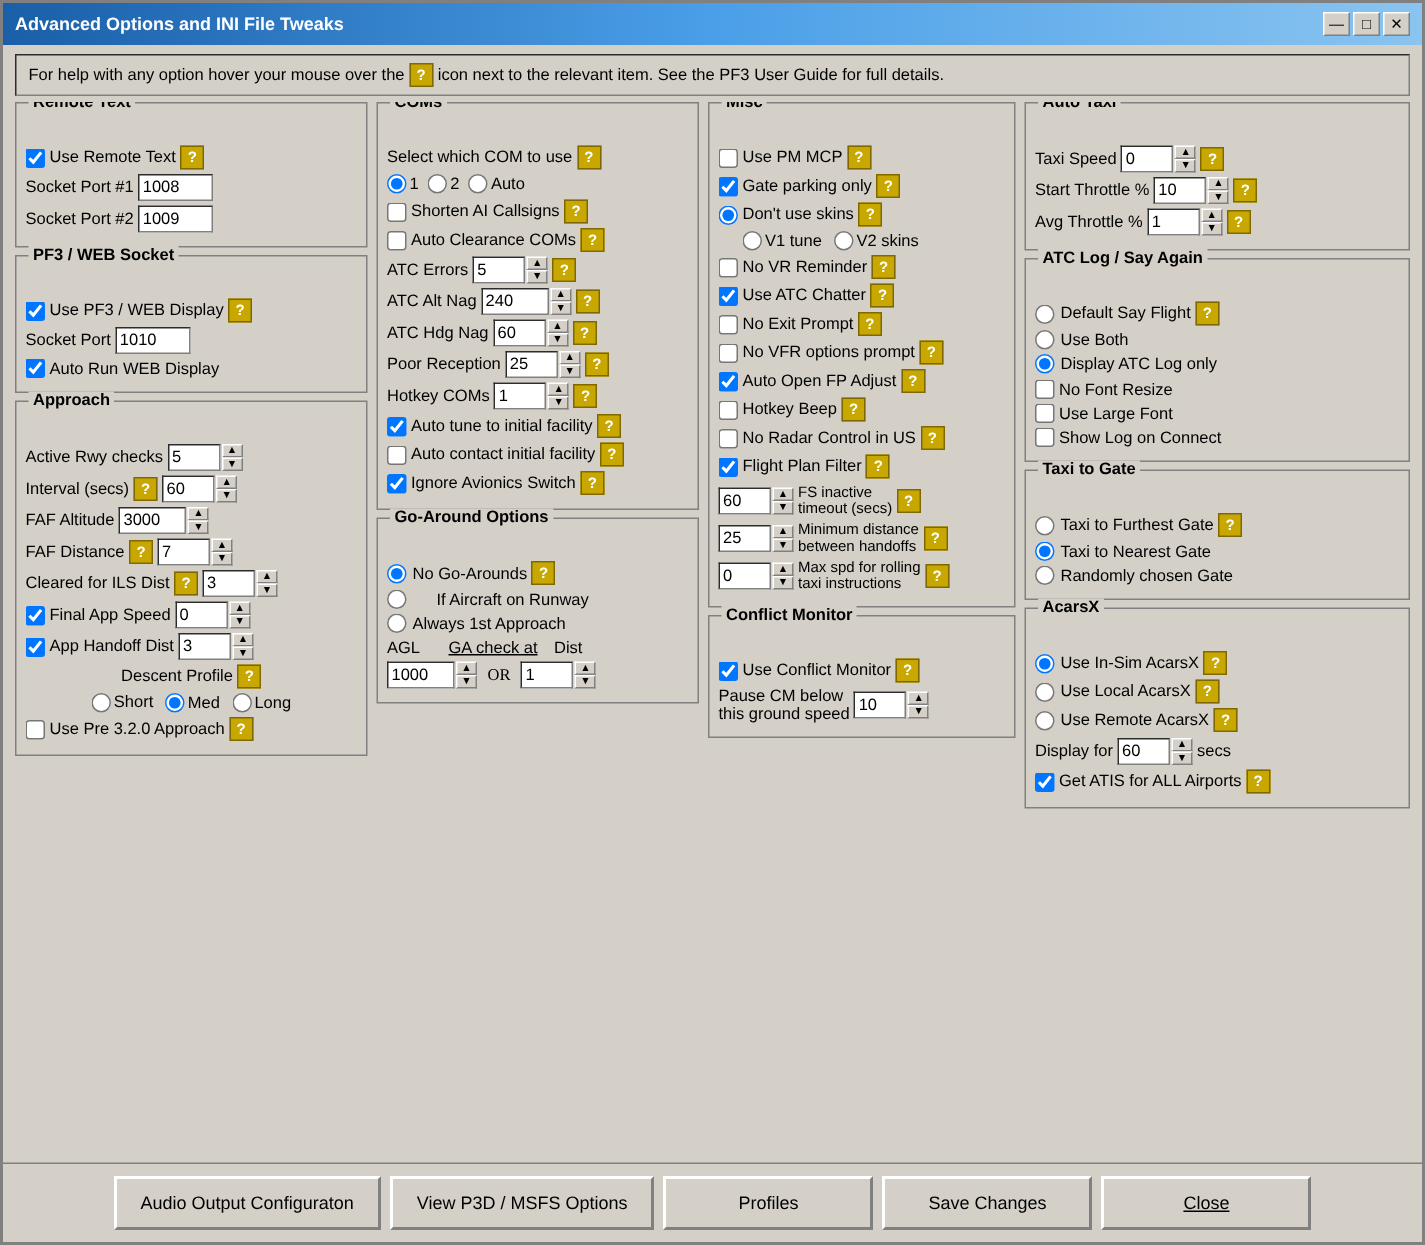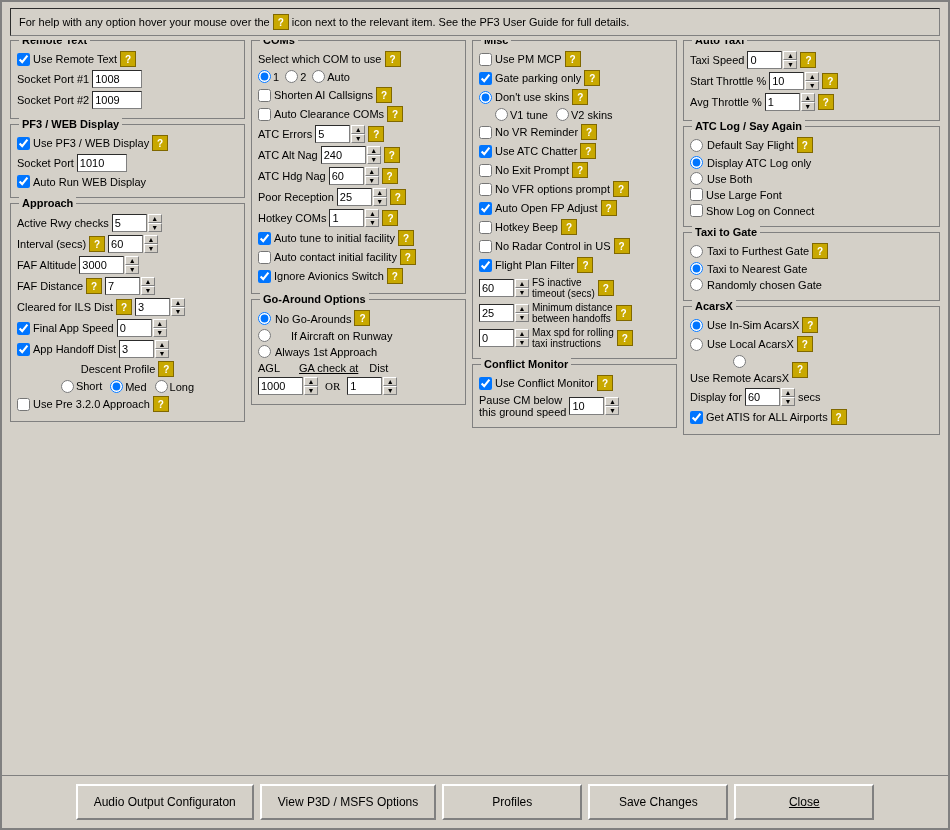--- a/index.html
+++ b/index.html
@@ -80,21 +80,21 @@
 
     .col-1 { width: 235px; flex-shrink: 0; }
     .col-2 { width: 215px; flex-shrink: 0; }
     .col-3 { width: 205px; flex-shrink: 0; }
     .col-4 { flex: 1; }
 
     .group-box {
       border: 1px solid #808080;
       background: #d4d0c8;
       position: relative;
-      padding: 6px 6px 6px 6px;
+      padding: 24px 6px 6px 6px;
     }
 
     .group-title {
       position: absolute;
       top: -7px;
       left: 8px;
       background: #d4d0c8;
       padding: 0 3px;
       font-weight: bold;
       font-size: 11px;
@@ -233,20 +233,28 @@
 
     .port-input {
       width: 50px;
     }
   </style>
 </head>
 <body>
 
 <div class="window">
 
+  <div class="title-bar">
+    <span>Advanced Options and INI File Tweaks</span>
+    <div class="title-bar-buttons">
+      <button class="title-btn">—</button>
+      <button class="title-btn">□</button>
+      <button class="title-btn">✕</button>
+    </div>
+  </div>
 
   <div class="info-bar">
     <span>For help with any option hover your mouse over the <span class="help-icon">?</span> icon next to the relevant item. See the PF3 User Guide for full details.</span>
   </div>
 
   <div class="main-content">
 
     <div class="col col-1">
 
       <div class="group-box">
@@ -262,21 +270,21 @@
             <input type="text" class="text-input port-input" value="1008" style="">
           </div>
           <div class="row">
             <span class="label">Socket Port #2</span>
             <input type="text" class="text-input port-input" value="1009" style="">
           </div>
         </div>
       </div>
 
       <div class="group-box">
-        <span class="group-title">PF3 / WEB Display</span>
+        <span class="group-title">PF3 / WEB Socket</span>
         <div class="group-content">
           <div class="row">
             <input type="checkbox" checked="" style="">
             <span class="label">Use PF3 / WEB Display</span>
             <span class="help-icon">?</span>
           </div>
           <div class="row">
             <span class="label">Socket Port</span>
             <input type="text" class="text-input port-input" value="1010" style="">
           </div>
@@ -720,29 +728,33 @@
         <div class="group-content">
           <div class="row">
             <label style="display:flex;align-items:center;gap:4px;">
               <input type="radio" name="atclog" style="">
               <span class="label">Default Say Flight</span>
             </label>
             <span class="help-icon">?</span>
           </div>
           <div class="row">
             <label style="display:flex;align-items:center;gap:4px;">
+              <input type="radio" name="atclog" style="">
+              <span class="label">Use Both</span>
+            </label>
+          </div>
+          <div class="row">
+            <label style="display:flex;align-items:center;gap:4px;">
               <input type="radio" name="atclog" checked="" style="">
               <span class="label">Display ATC Log only</span>
             </label>
           </div>
-          <div class="row">
-            <label style="display:flex;align-items:center;gap:4px;">
-              <input type="radio" name="atclog" style="">
-              <span class="label">Use Both</span>
-            </label>
+          <div class="row" style="margin-top:4px;">
+            <input type="checkbox" style="">
+            <span class="label">No Font Resize</span>
           </div>
           <div class="row">
             <input type="checkbox" style="">
             <span class="label">Use Large Font</span>
           </div>
           <div class="row">
             <input type="checkbox" style="">
             <span class="label">Show Log on Connect</span>
           </div>
         </div>
@@ -784,21 +796,21 @@
             <span class="help-icon">?</span>
           </div>
           <div class="row">
             <label style="display:flex;align-items:center;gap:4px;">
               <input type="radio" name="acarsx" style="">
               <span class="label">Use Local AcarsX</span>
             </label>
             <span class="help-icon">?</span>
           </div>
           <div class="row">
-            <label style="display:flex;align-items:center;gap:4px;flex-direction:column;">
+            <label style="display:flex;align-items:center;gap:4px;">
               <input type="radio" name="acarsx" style="">
               <span class="label">Use Remote AcarsX</span>
             </label>
             <span class="help-icon">?</span>
           </div>
           <div class="row" style="margin-top:4px;">
             <span class="label">Display for</span>
             <div class="spin-wrap">
               <input type="text" class="spin-input small-input" value="60" style="">
               <div class="spin-buttons">

